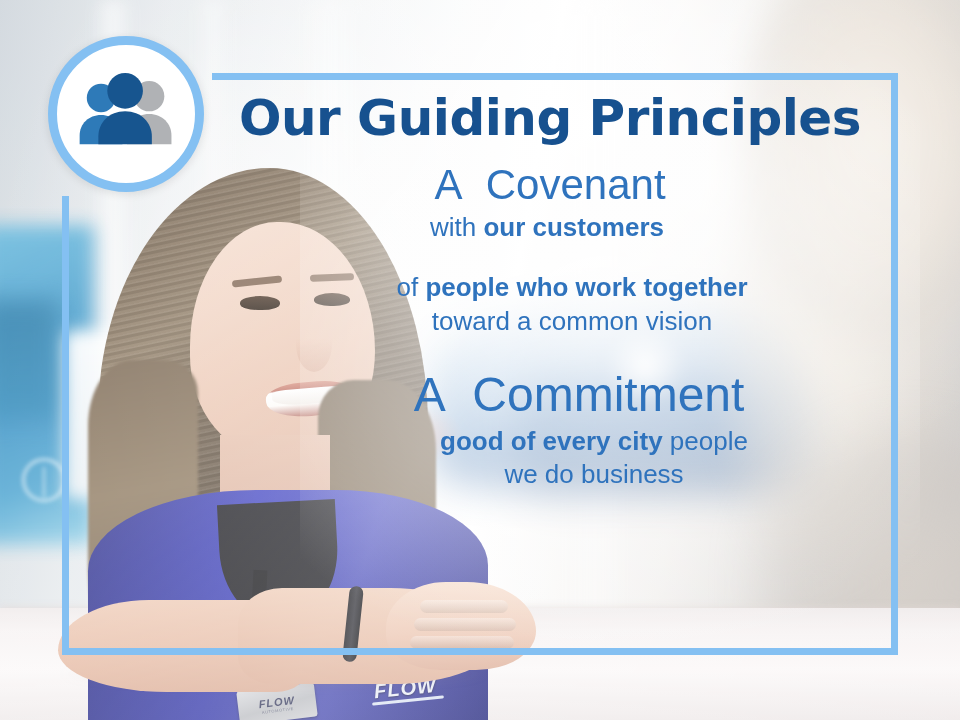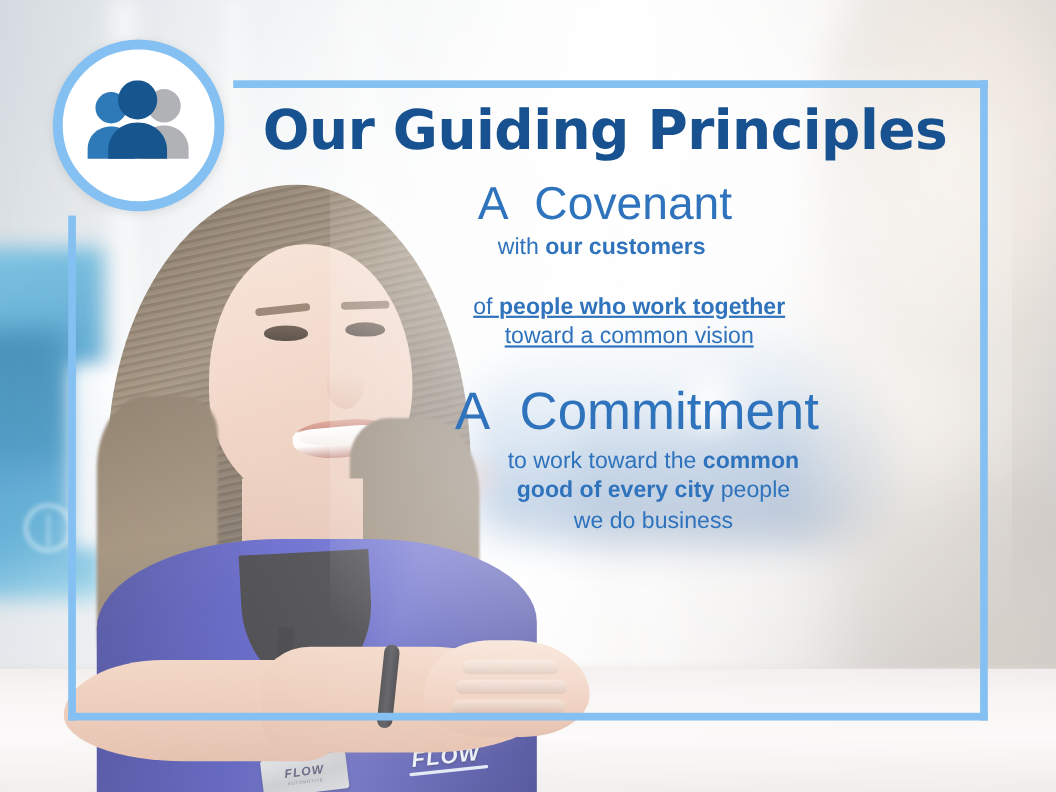--- a/index.html
+++ b/index.html
@@ -301,34 +301,34 @@
     font-family:"DejaVu Sans", sans-serif;
   }
   .principle { margin-top:16px; }
   .p-title {
     font-size:44px; line-height:1.08; color:var(--blue);
     font-family:"Liberation Sans", sans-serif;
   }
   .p-title .art { font-weight:normal; }
   .p-title .word { font-weight:normal; }
   .p-sub {
-    font-size:21px; line-height:1.3; color:var(--blue);
+    font-size:26px; line-height:1.3; color:var(--blue);
     margin-top:4px;
     font-family:"Liberation Sans", sans-serif;
   }
   .p-sub b { font-weight:bold; }
   .p-sub .reg { font-weight:normal; }
 
   .r1 { margin-top:18px; }
   .r1 .p-title { font-size:42px; }
   .r1 .p-sub   { padding-right:6px; }
 
   .r2 { margin-top:26px; }
   .r2 .p-title { font-size:46px; padding-left:20px; }
-  .r2 .p-sub   { padding-left:44px;text-decoration:underline; }
+  .r2 .p-sub   { padding-left:44px; }
 
   .r3 { margin-top:30px; }
   .r3 .p-title { font-size:48px; padding-left:58px; }
   .r3 .p-sub   { padding-left:88px; }
 
   :root { --navy:#17518f; --blue:#2f73bd; --frame:#84c0f2; }
 </style>
 </head>
 <body>
 
@@ -439,20 +439,19 @@
         <div><span class="reg">toward a common vision</span></div>
       </div>
     </div>
 
     <div class="principle r3">
       <div class="p-title">
         <span class="art">A&nbsp;</span>
         <span class="word">Commitment</span>
       </div>
       <div class="p-sub">
-        <div><span class="reg">to work toward the </span><b>common</b></div>
         <div><b>good of every city</b><span class="reg"> people</span></div>
         <div><span class="reg">we do business</span></div>
       </div>
     </div>
 
   </div>
 </div>
 
 </body></html>

